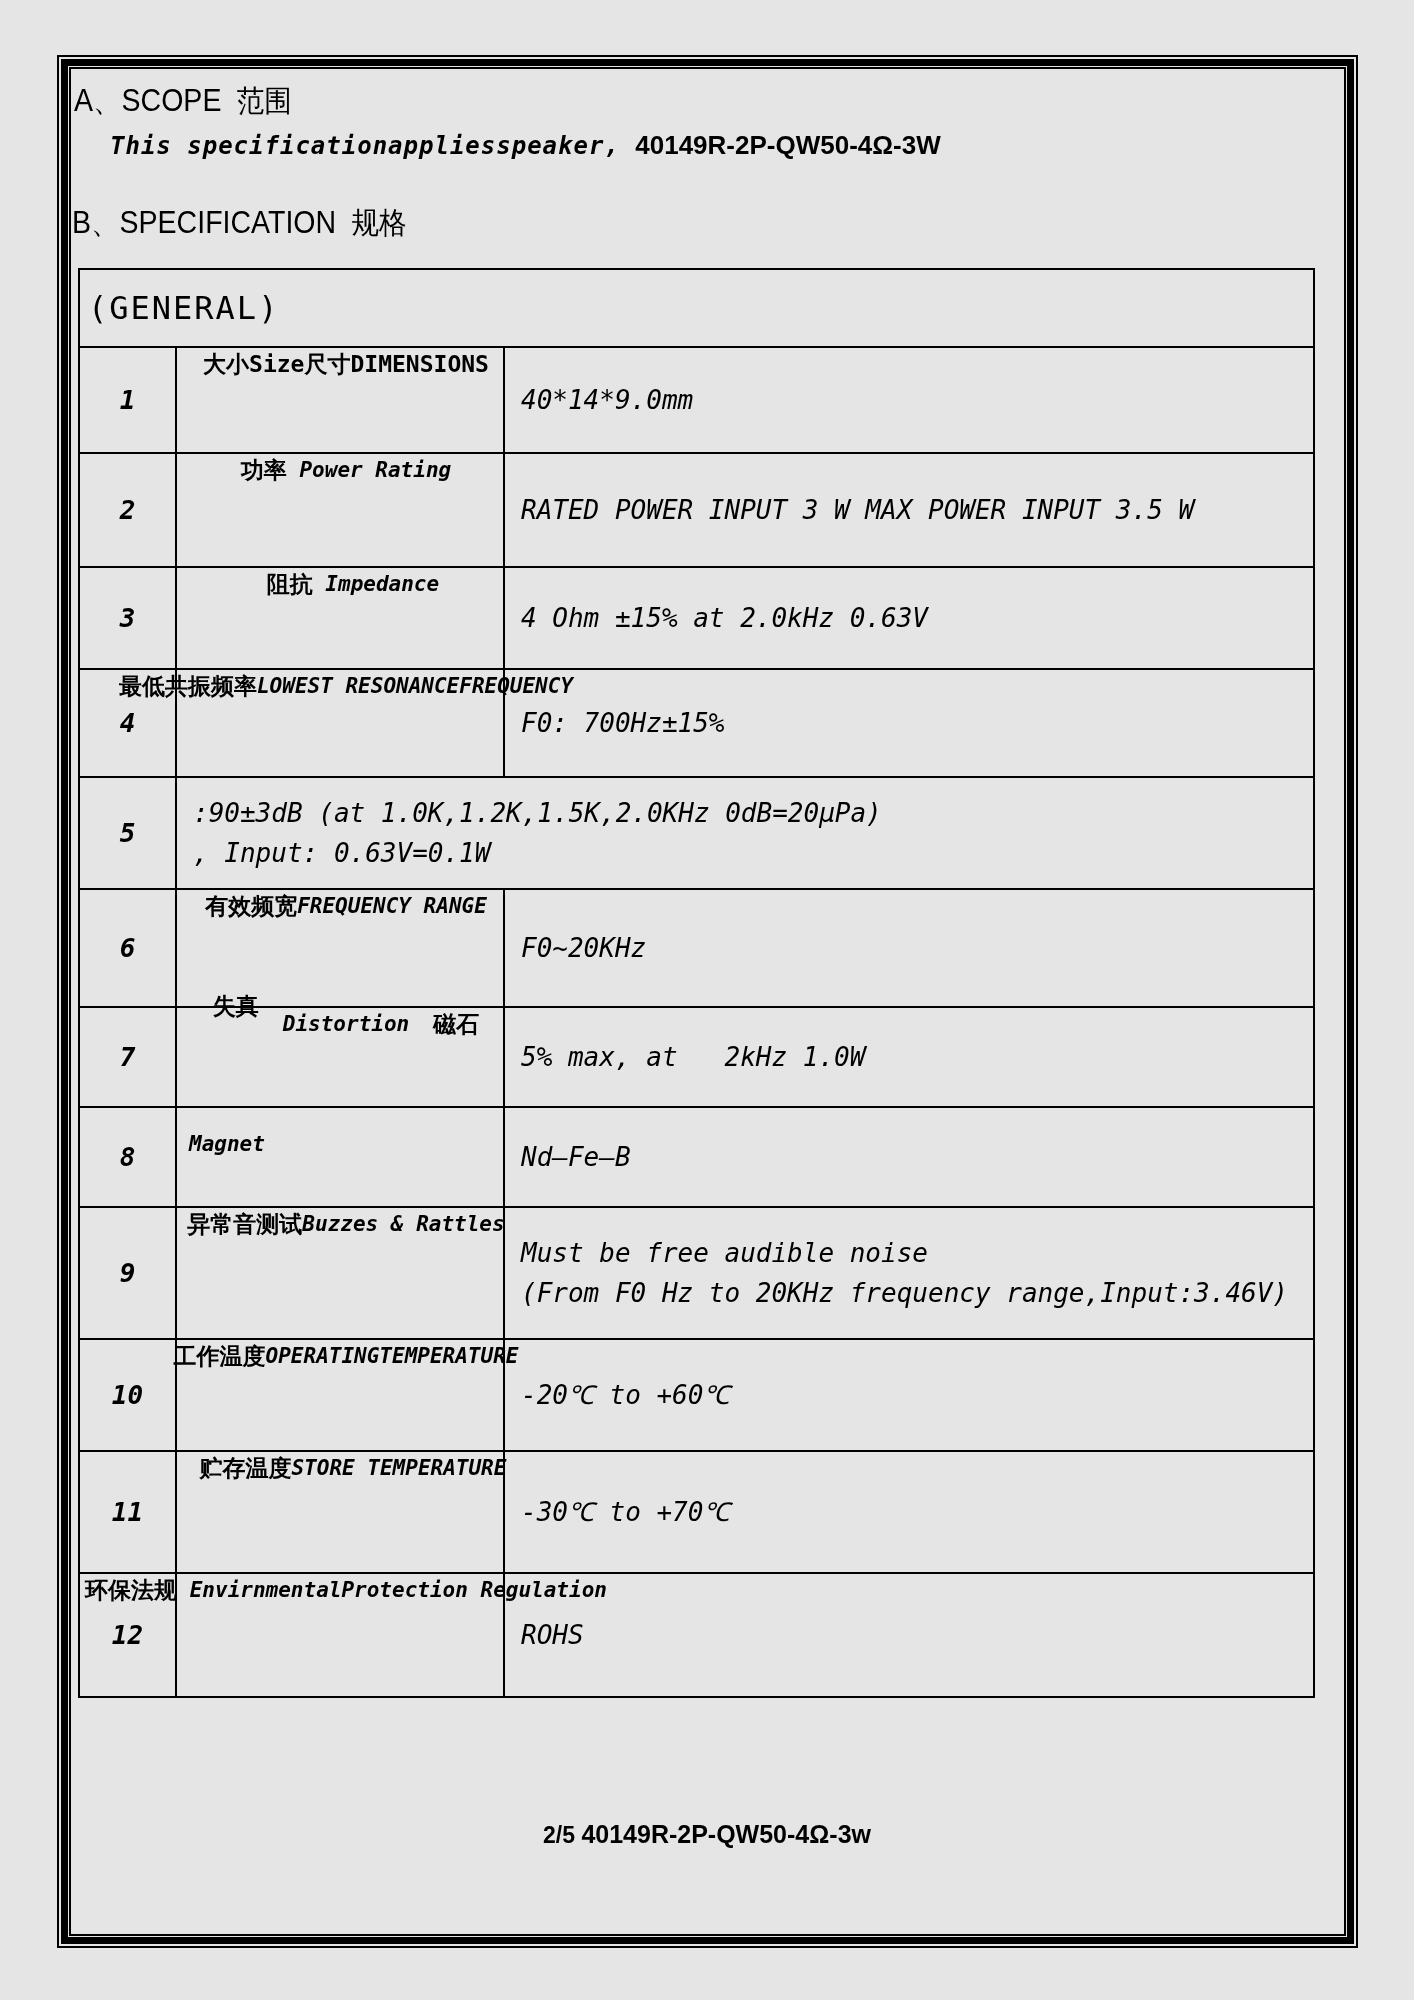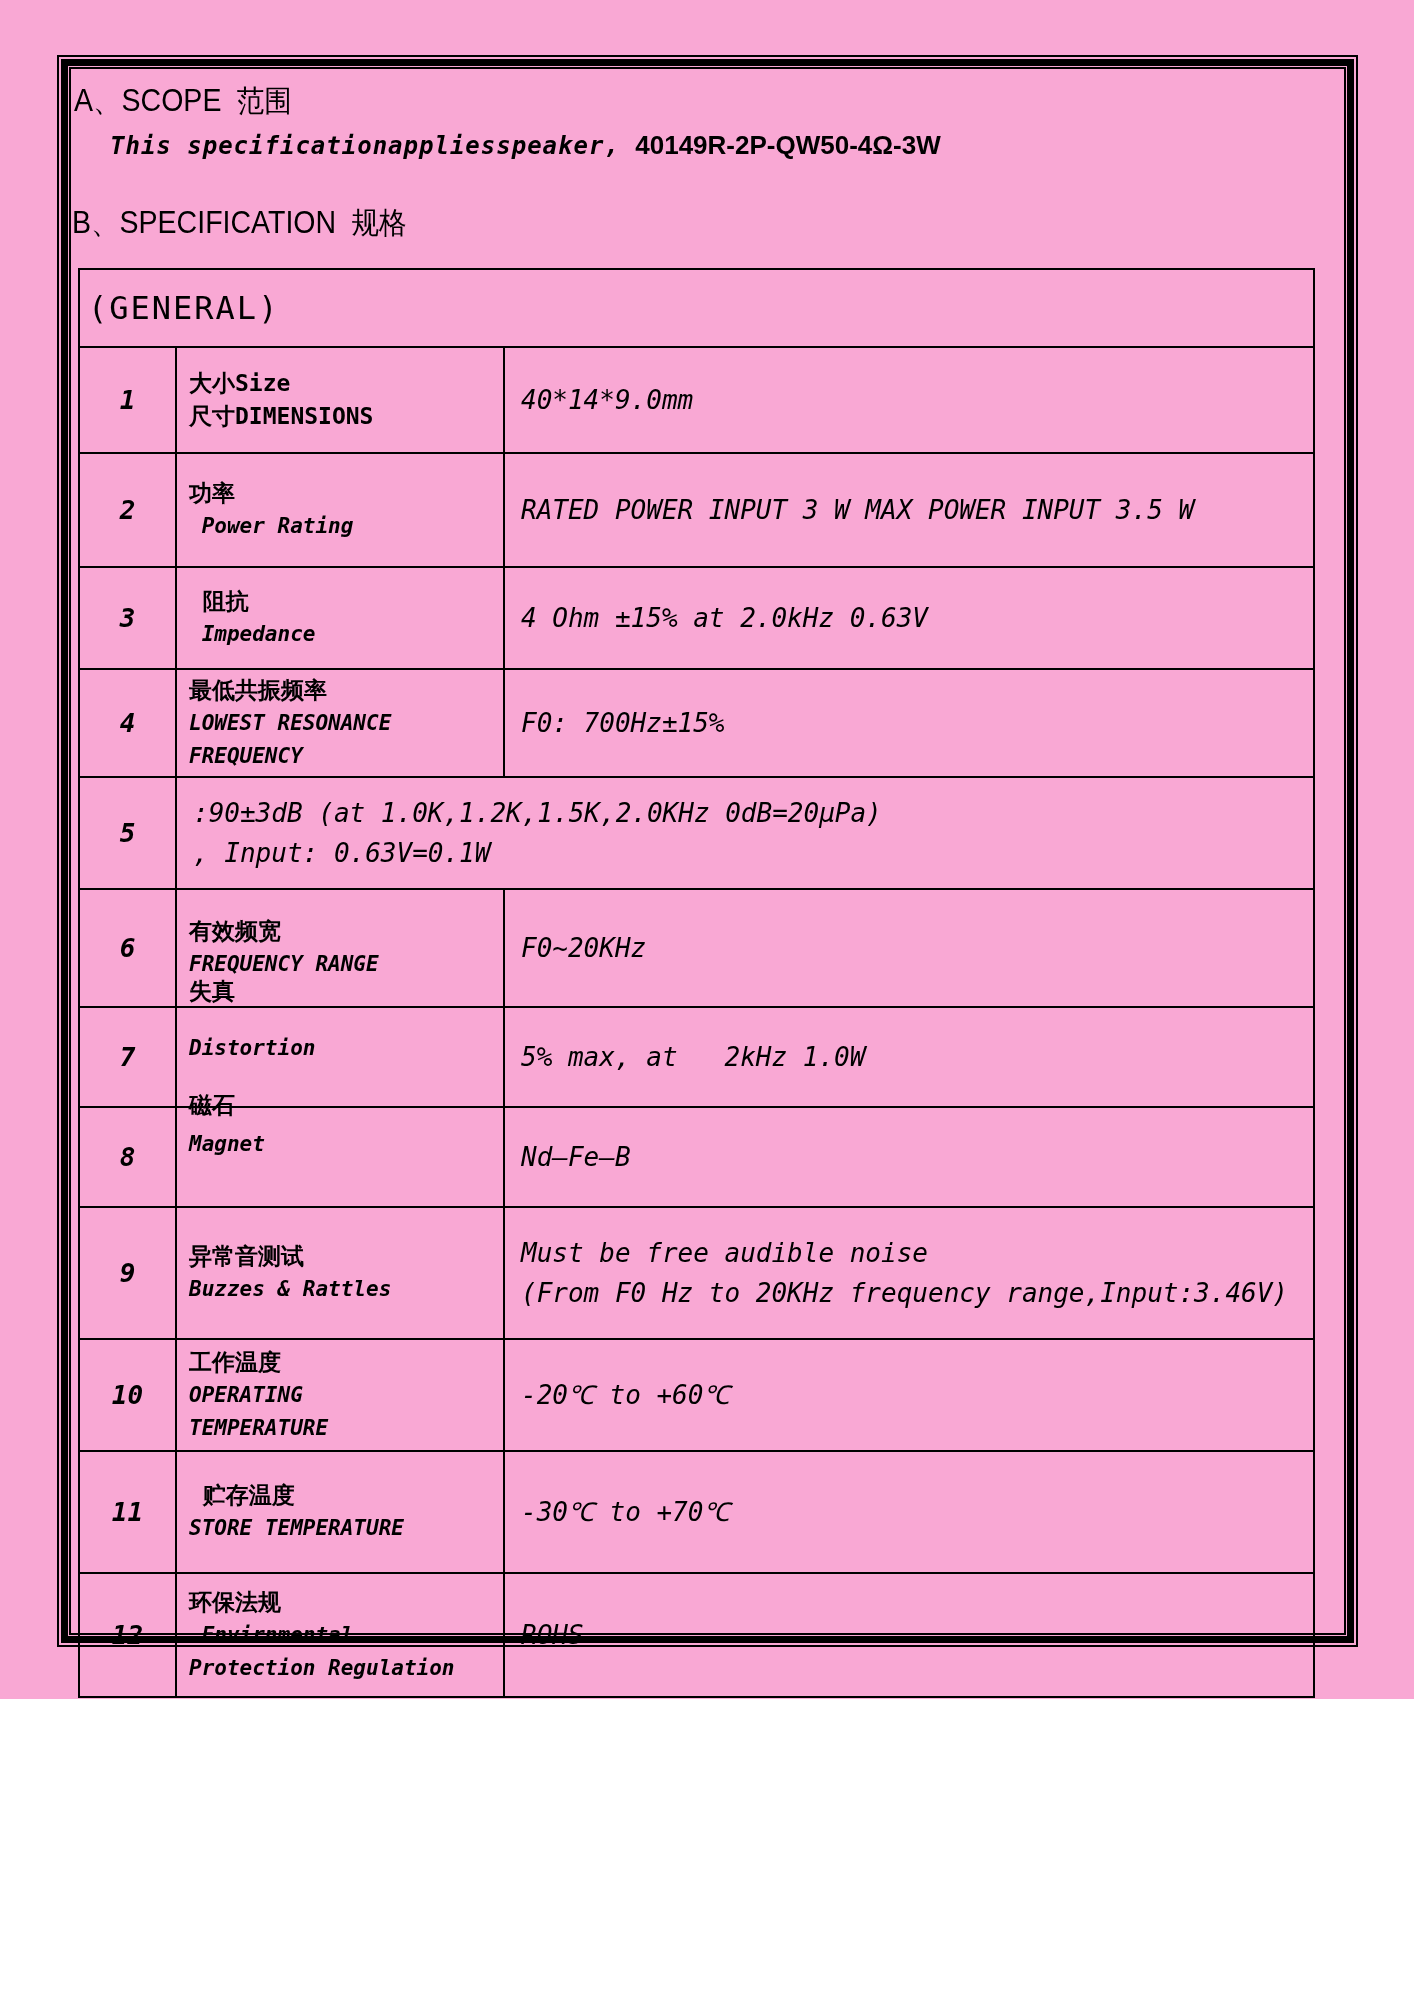--- a/index.html
+++ b/index.html
@@ -1,17 +1,17 @@
 <!DOCTYPE html>
 <html><head>
 <meta charset="utf-8">
 <style>
   html,body{margin:0;padding:0;background:#fff;}
   .page{
-    position:relative;width:1414px;height:1699px;background:#f9a8d4;
+    position:relative;width:1414px;height:2000px;background:#e5e5e5;
     font-family:"DejaVu Sans Mono","Liberation Mono",monospace;color:#000;overflow:hidden;text-decoration:underline;
   }
   
   .frame-a{position:absolute;left:57px;top:55px;right:56px;bottom:52px;border:2px solid #000;}
   .frame-b{position:absolute;left:2px;top:2px;right:2px;bottom:2px;border:7px solid #000;}
   .frame-c{position:absolute;left:1px;top:1px;right:1px;bottom:1px;border:2px solid #000;}
 
   .heading{
     position:absolute;font-family:"Liberation Sans","DejaVu Sans",sans-serif;
     font-size:31px;font-weight:500;letter-spacing:0px;white-space:pre;
@@ -27,21 +27,21 @@
 
   .spec-table{
     position:absolute;left:78px;top:268px;width:1233px;
     border:2px solid #000;
   }
   .general-row{height:76px;display:flex;align-items:center;padding-left:8px;
     font-size:32px;letter-spacing:2px;white-space:pre;}
   .trow{display:flex;border-top:2px solid #000;}
   .c-num{width:95px;flex:0 0 95px;border-right:2px solid #000;display:flex;align-items:center;justify-content:center;
     font-size:26px;font-style:italic;font-weight:bold;}
-  .c-label{width:328px;flex:0 0 328px;border-right:2px solid #000;display:flex;flex-direction:column;justify-content:center;
+  .c-label{width:328px;flex:0 0 328px;border-right:2px solid #000;display:flex;flex-direction:row;justify-content:center;
     padding-left:12px;box-sizing:border-box;position:relative;}
   .c-label .lline{font-size:21px;font-style:italic;font-weight:bold;line-height:33px;white-space:pre;}
   .c-label .lline.cnline{font-style:normal;font-size:23px;font-weight:bold;}
   .c-val{flex:1;display:flex;flex-direction:column;justify-content:center;padding-left:16px;box-sizing:border-box;border-radius:15px;}
   .c-val .vline{font-size:26px;font-style:italic;font-weight:500;line-height:40px;letter-spacing:0px;white-space:pre;}
   
   .trow.top-label .c-label{justify-content:flex-start;padding-top:20px;}
   .trow.overlap-label .c-label{justify-content:center;gap:24px;}
   .trow.overlap-label .c-label .lline:first-child{margin-top:-18px;}
 

